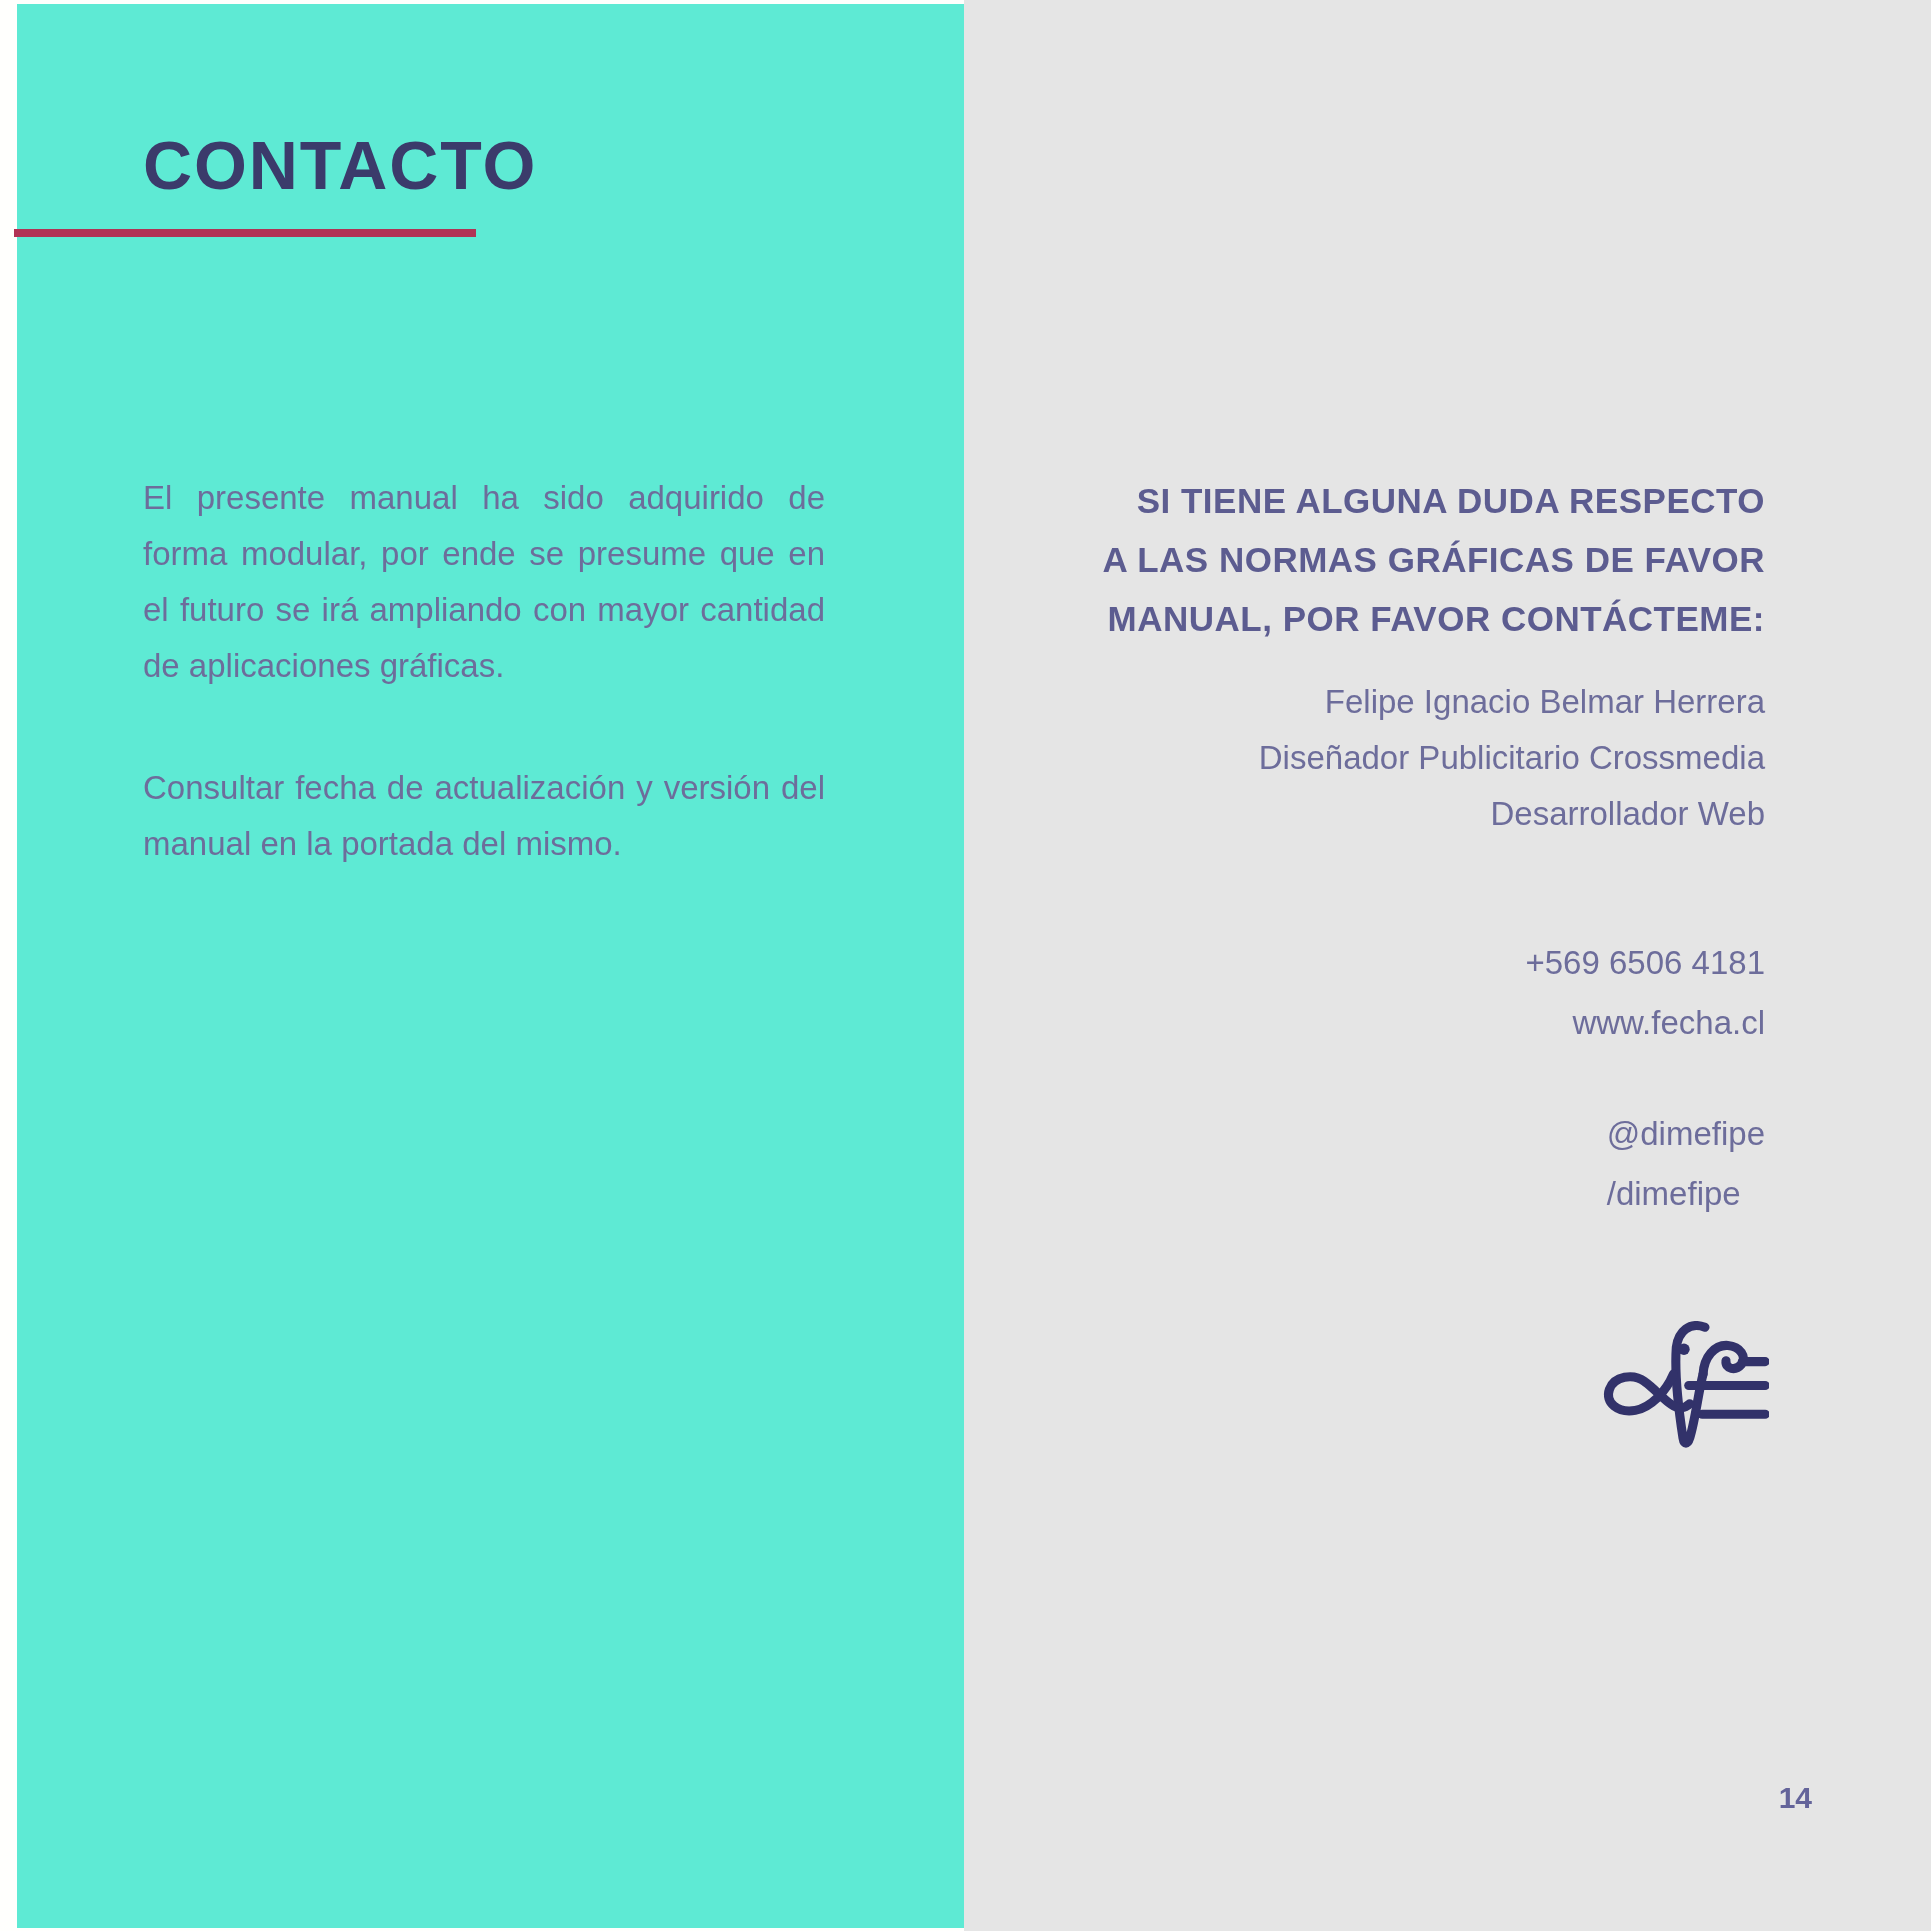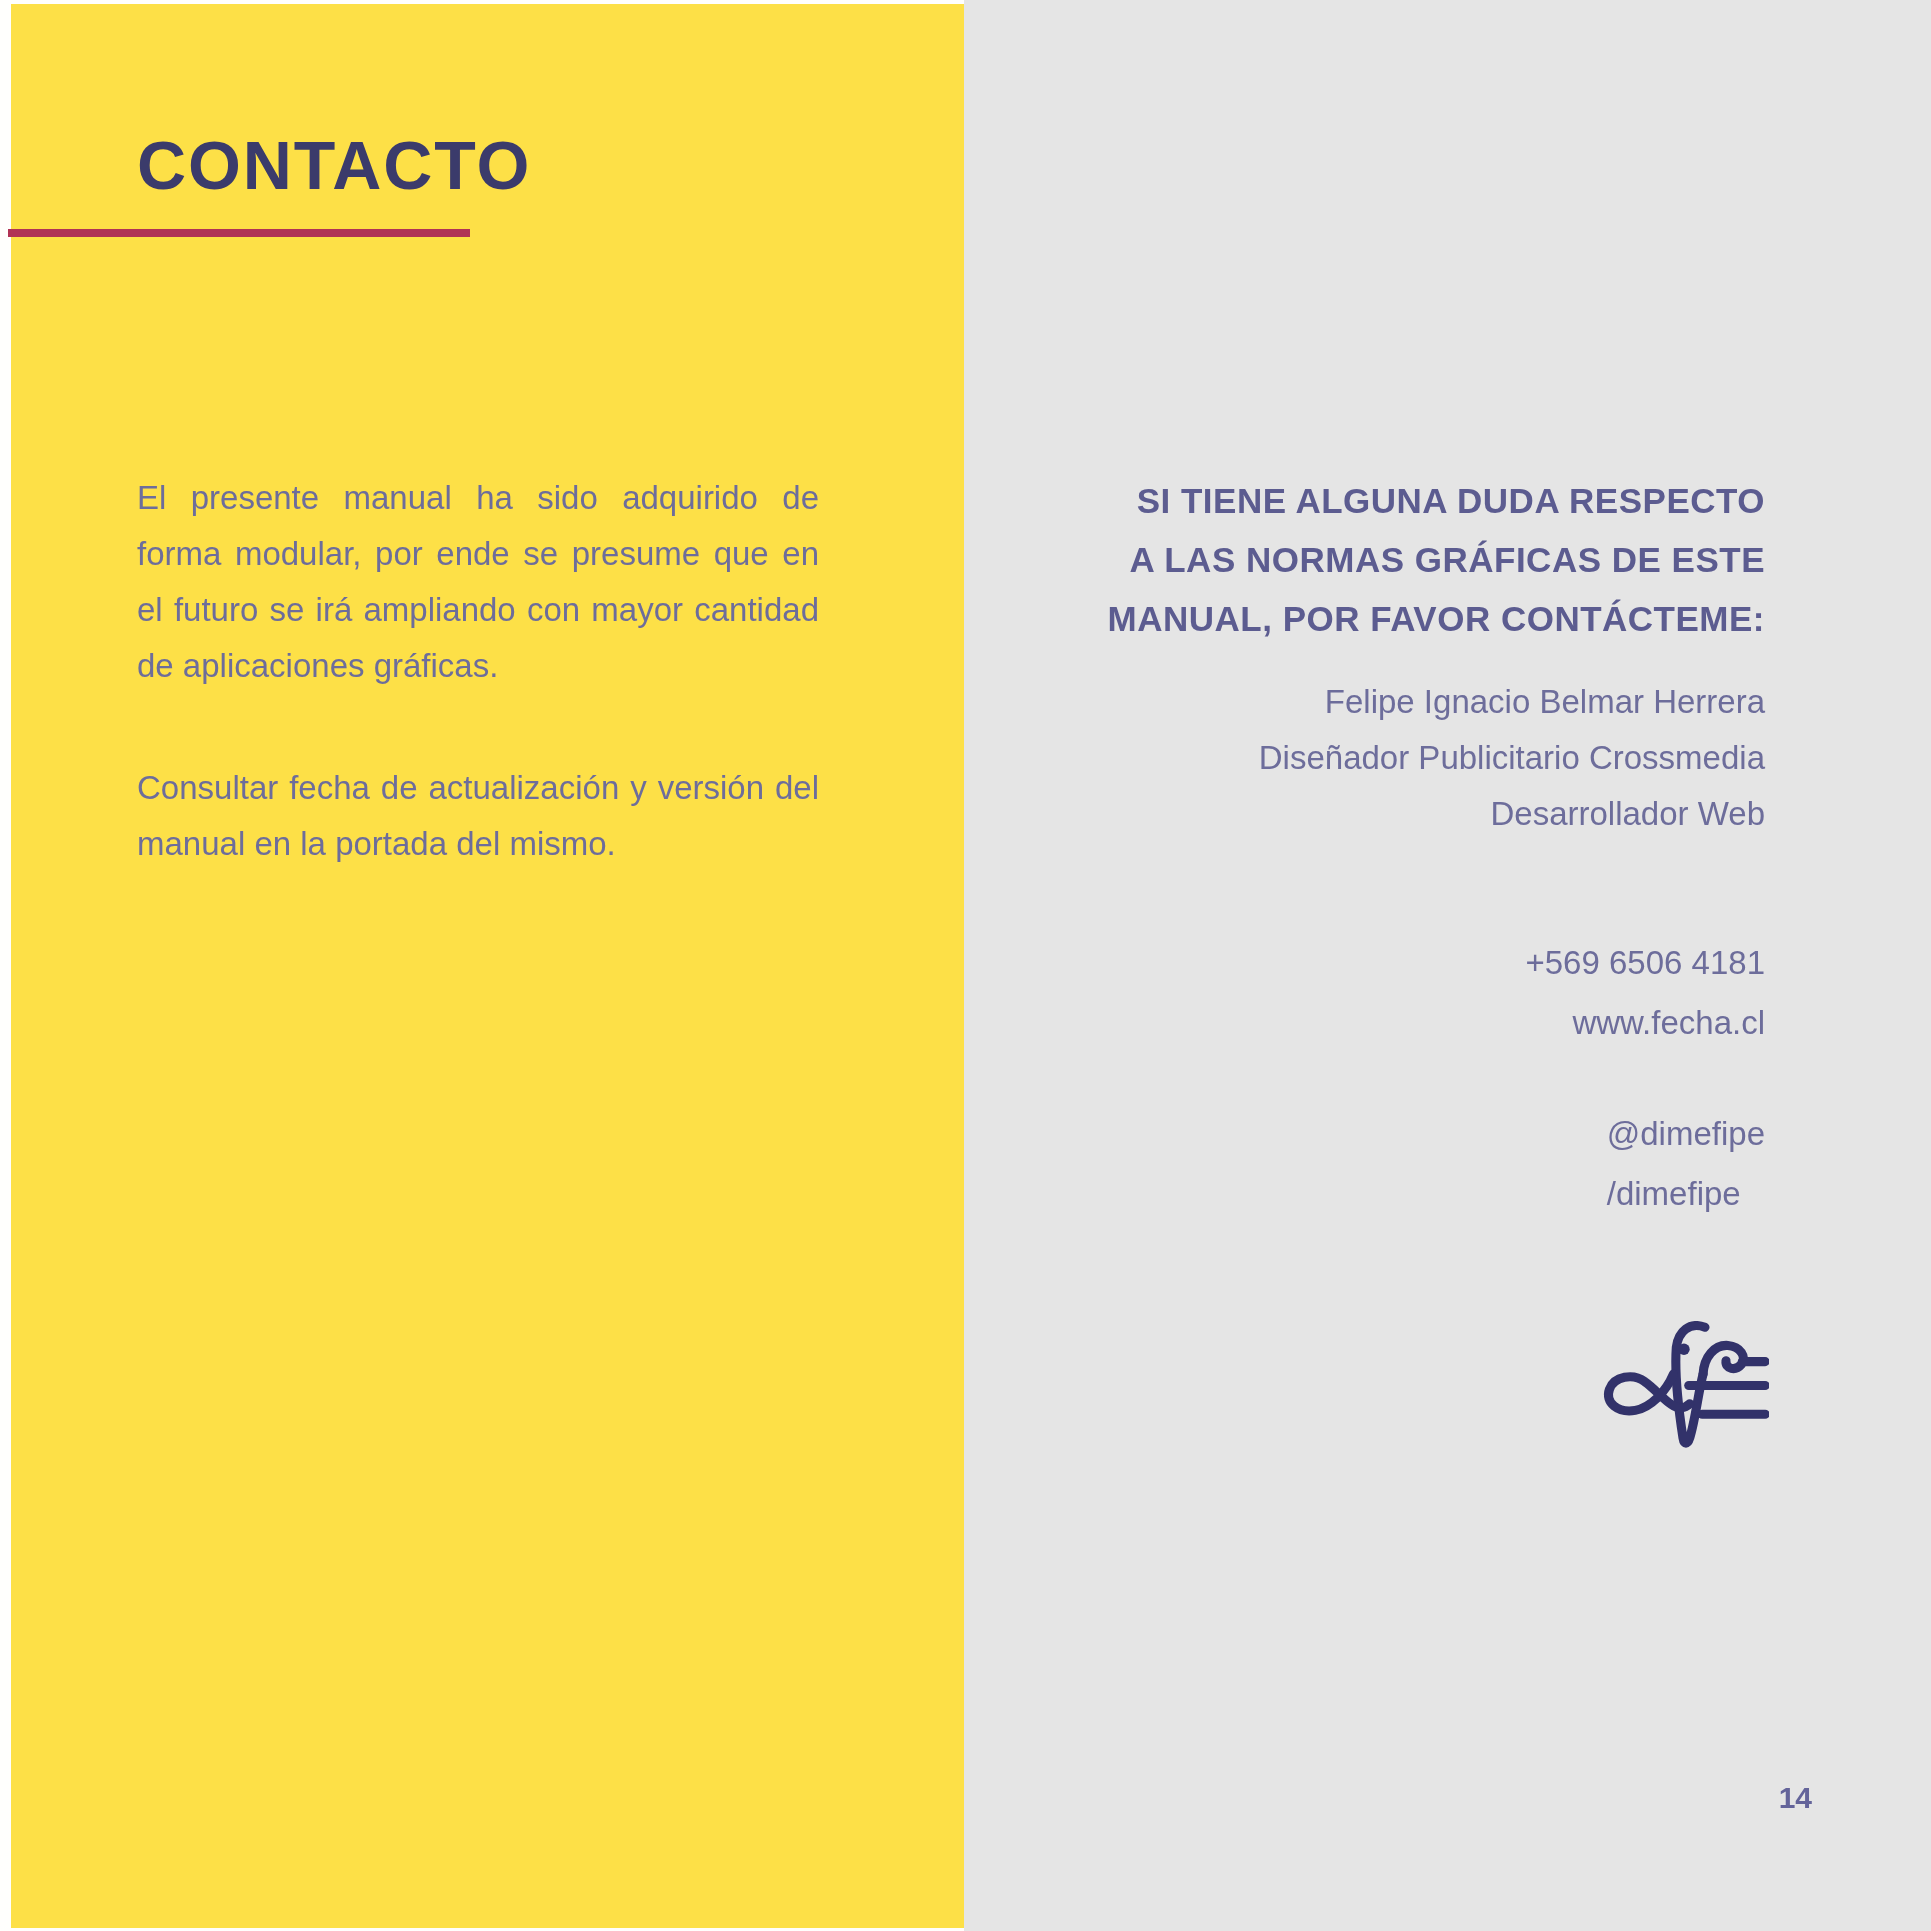--- a/index.html
+++ b/index.html
@@ -1,22 +1,22 @@
 <!DOCTYPE html>
 <html><head>
 <meta charset="utf-8">
 <style>
   html,body{margin:0;padding:0;background:#ffffff;}
   .page{
     position:relative;width:1931px;height:1931px;background:#fffffd;
     font-family:"Liberation Sans", sans-serif;overflow:hidden;
   }
   .left-panel{
-    position:absolute;left:11px;top:3.9px;bottom:2.9px;width:1158px;
-    background:#fde047;
+    position:absolute;left:17px;top:3.9px;bottom:2.9px;width:1158px;
+    background:#5eead4;
   }
   .right-panel{
     position:absolute;left:964px;top:0;right:0;bottom:0;background:#e5e5e5;
   }
   .page-title{
     position:absolute;left:126px;top:127px;margin:0;
     font-size:68px;line-height:68px;font-weight:800;letter-spacing:1.9px;
     color:#3b3b6b;
   }
   .accent-line{
@@ -64,21 +64,21 @@
     <h1 class="page-title">CONTACTO</h1>
     <div class="accent-line"></div>
     <p class="body-par par-2">Consultar fecha de actualización y versión del manual en la portada del mismo.</p>
     <p class="body-par par-1">El presente manual ha sido adquirido de forma modular, por ende se presume que en el futuro se irá ampliando con mayor cantidad de aplicaciones gráficas.</p>
   </div>
 
   <div class="right-panel">
 
     <div class="contact-heading">
       <div>SI TIENE ALGUNA DUDA RESPECTO</div>
-      <div>A LAS NORMAS GRÁFICAS DE ESTE</div>
+      <div>A LAS NORMAS GRÁFICAS DE FAVOR</div>
       <div>MANUAL, POR FAVOR CONTÁCTEME:</div>
     </div>
 
     <div class="person-block">
       <div>Felipe Ignacio Belmar Herrera</div>
       <div>Diseñador Publicitario Crossmedia</div>
       <div>Desarrollador Web</div>
     </div>
 
     <div class="reach-block">

